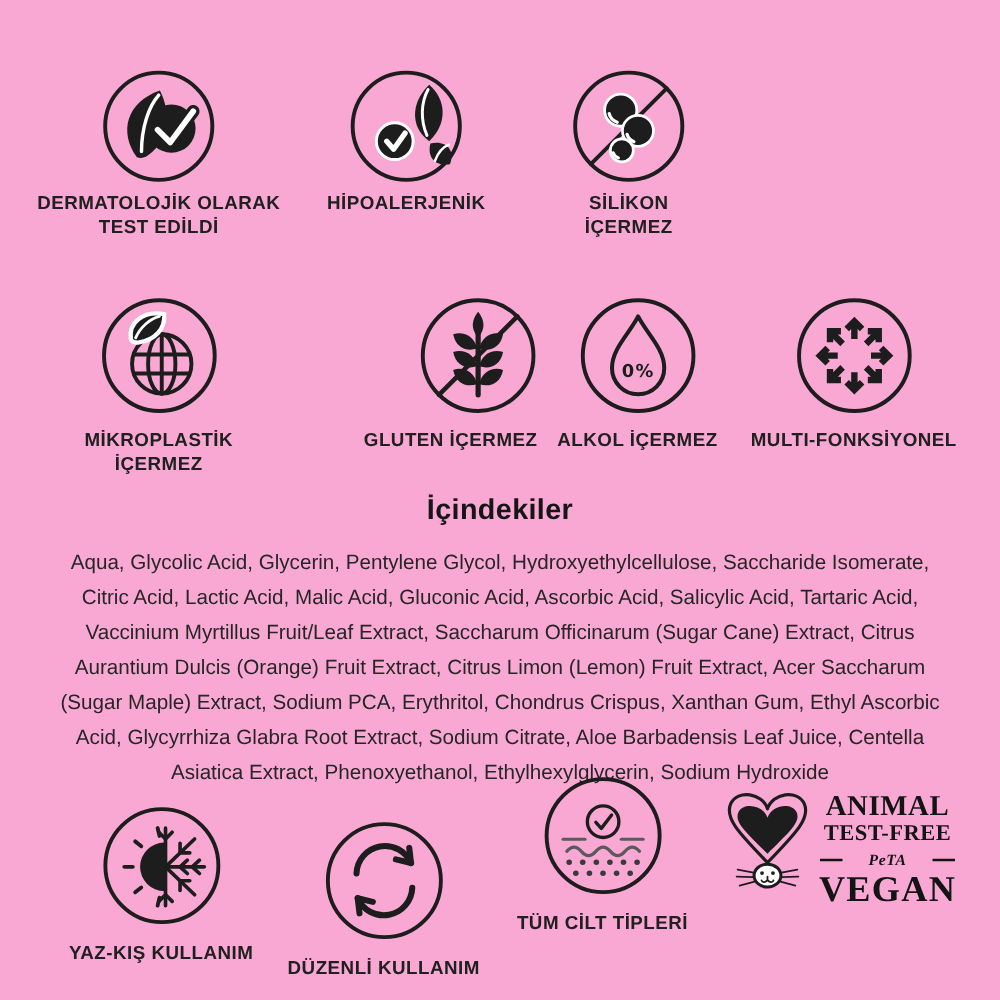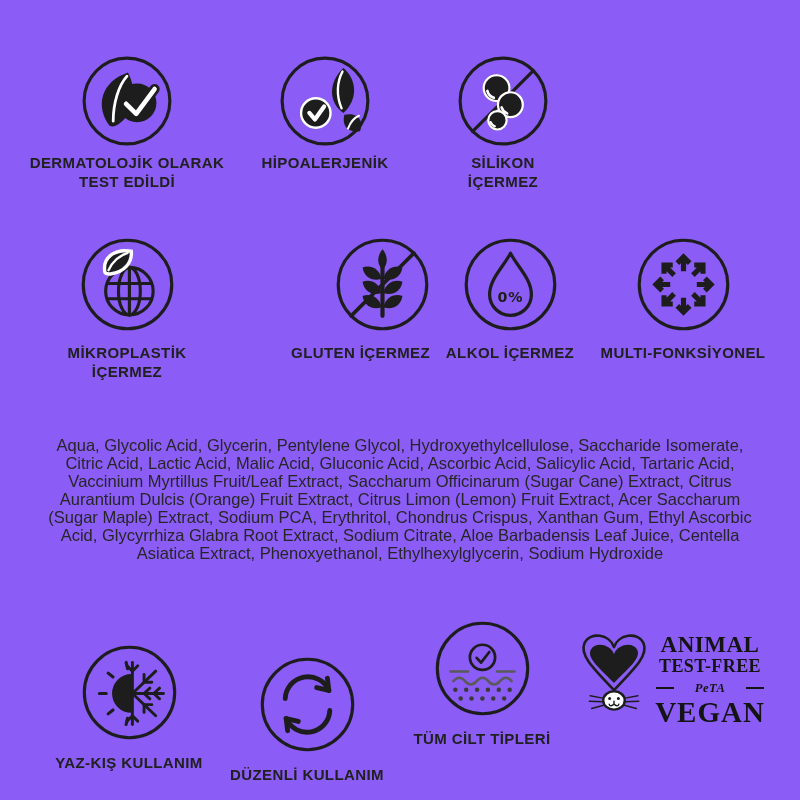--- a/index.html
+++ b/index.html
@@ -1,36 +1,36 @@
 <!DOCTYPE html>
 <html><head>
 <meta charset="utf-8">
 <style>
   html,body{margin:0;padding:0;}
   body{
     width:800px;height:800px;background:#ffffff;
     font-family:"Liberation Sans",sans-serif;color:#1d1d1d;
     position:relative;overflow:hidden;
   }
-  .canvas{position:absolute;left:0;top:0;width:800px;height:800px;background:#8b5cf6;}
+  .canvas{position:absolute;left:0;top:0;width:800px;height:800px;background:#f9a8d4;}
   .badge{position:absolute;width:210px;display:flex;flex-direction:column;align-items:center;}
   .badge svg{display:block;}
   .badge-label{
     text-align:center;font-weight:bold;font-size:15px;line-height:1.28;
     letter-spacing:.4px;white-space:pre-line;margin-top:6px;color:#202020;
   }
   .row2 .badge-label{margin-top:11px;}
   .row3 .badge-label{margin-top:12px;}
   .ing-title{
     position:absolute;top:394px;left:0;width:800px;text-align:center;
     font-size:23px;font-weight:bold;color:#161616;letter-spacing:.3px;
   }
   .ing-text{
     position:absolute;top:436px;left:48px;width:704px;text-align:center;
-    font-size:16.5px;line-height:18px;color:#262626;
+    font-size:16.5px;line-height:28px;color:#262626;
   }
   .peta{position:absolute;left:574px;top:624px;display:flex;align-items:flex-start;}
   .peta-text{
     display:flex;flex-direction:column;align-items:center;margin-left:2px;margin-top:9px;
     font-family:"Liberation Serif",serif;color:#141414;width:108px;justify-content:flex-end;
   }
   .peta-animal{font-size:23px;font-weight:bold;line-height:1;letter-spacing:.5px;}
   .peta-testfree{font-size:18px;font-weight:bold;line-height:1.2;letter-spacing:.4px;}
   .peta-rule-row{display:flex;align-items:center;width:100%;gap:21px;margin:3px 0 2px;}
   .peta-rule{flex:1;height:2.2px;background:#141414;}
@@ -143,20 +143,21 @@
         <use href="#oarrow" transform="rotate(135 50 50)"></use>
         <use href="#oarrow" transform="rotate(180 50 50)"></use>
         <use href="#oarrow" transform="rotate(225 50 50)"></use>
         <use href="#oarrow" transform="rotate(270 50 50)"></use>
         <use href="#oarrow" transform="rotate(315 50 50)"></use>
       </g>
     </svg>
     <div class="badge-label">MULTI-FONKSİYONEL</div>
   </div>
 
+  <div class="ing-title">İçindekiler</div>
   <div class="ing-text">Aqua, Glycolic Acid, Glycerin, Pentylene Glycol, Hydroxyethylcellulose, Saccharide Isomerate, Citric Acid, Lactic Acid, Malic Acid, Gluconic Acid, Ascorbic Acid, Salicylic Acid, Tartaric Acid, Vaccinium Myrtillus Fruit/Leaf Extract, Saccharum Officinarum (Sugar Cane) Extract, Citrus Aurantium Dulcis (Orange) Fruit Extract, Citrus Limon (Lemon) Fruit Extract, Acer Saccharum (Sugar Maple) Extract, Sodium PCA, Erythritol, Chondrus Crispus, Xanthan Gum, Ethyl Ascorbic Acid, Glycyrrhiza Glabra Root Extract, Sodium Citrate, Aloe Barbadensis Leaf Juice, Centella Asiatica Extract, Phenoxyethanol, Ethylhexylglycerin, Sodium Hydroxide</div>
 
   <div class="badge row3" style="left:24px;top:644px;">
     <svg width="97" height="97" viewBox="0 0 100 100">
       <circle class="ic" cx="50" cy="50" r="46.6" stroke-width="3.2"></circle>
       <path class="fl" d="M52,31 A20,20 0 0 0 52,71 Z"></path>
       <g class="ic" stroke-width="3.2">
         <line x1="48" y1="25.5" x2="46.5" y2="19"></line>
         <line x1="33" y1="34" x2="28" y2="30"></line>
         <line x1="26" y1="51" x2="19" y2="51"></line>

